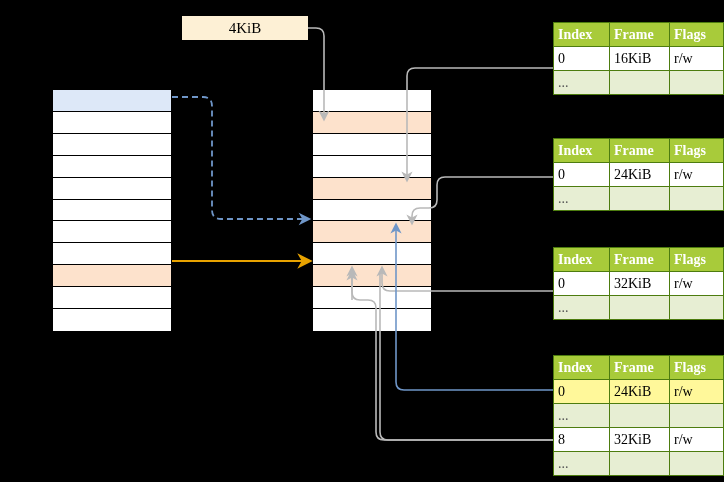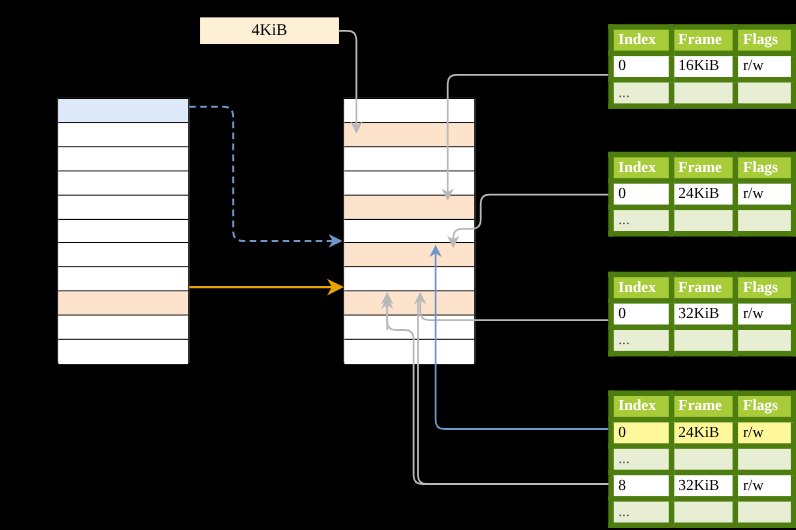--- a/index.html
+++ b/index.html
@@ -22,21 +22,21 @@
   .memcol{border:1px solid #000;background:#fff;}
   .memrow{border-bottom:1px solid #000;box-sizing:border-box;width:100%;}
   .memrow:last-child{border-bottom:none;}
   .r-white{background:#ffffff;}
   .r-blue{background:#dde8f8;}
   .r-peach{background:#fde2cc;}
 
   
   .ptable{border-collapse:collapse;position:absolute;border:1px solid #000;}
   .ptable td,.ptable th{
-    border:5px solid #4d7c0f;
+    border:1px solid #4d7c0f;
     font-size:14px;
     padding:1px 4px;
     height:24px;
     box-sizing:border-box;
     text-align:left;
     vertical-align:middle;
     color:#000;
     font-weight:normal;
   }
   .ptable th{

